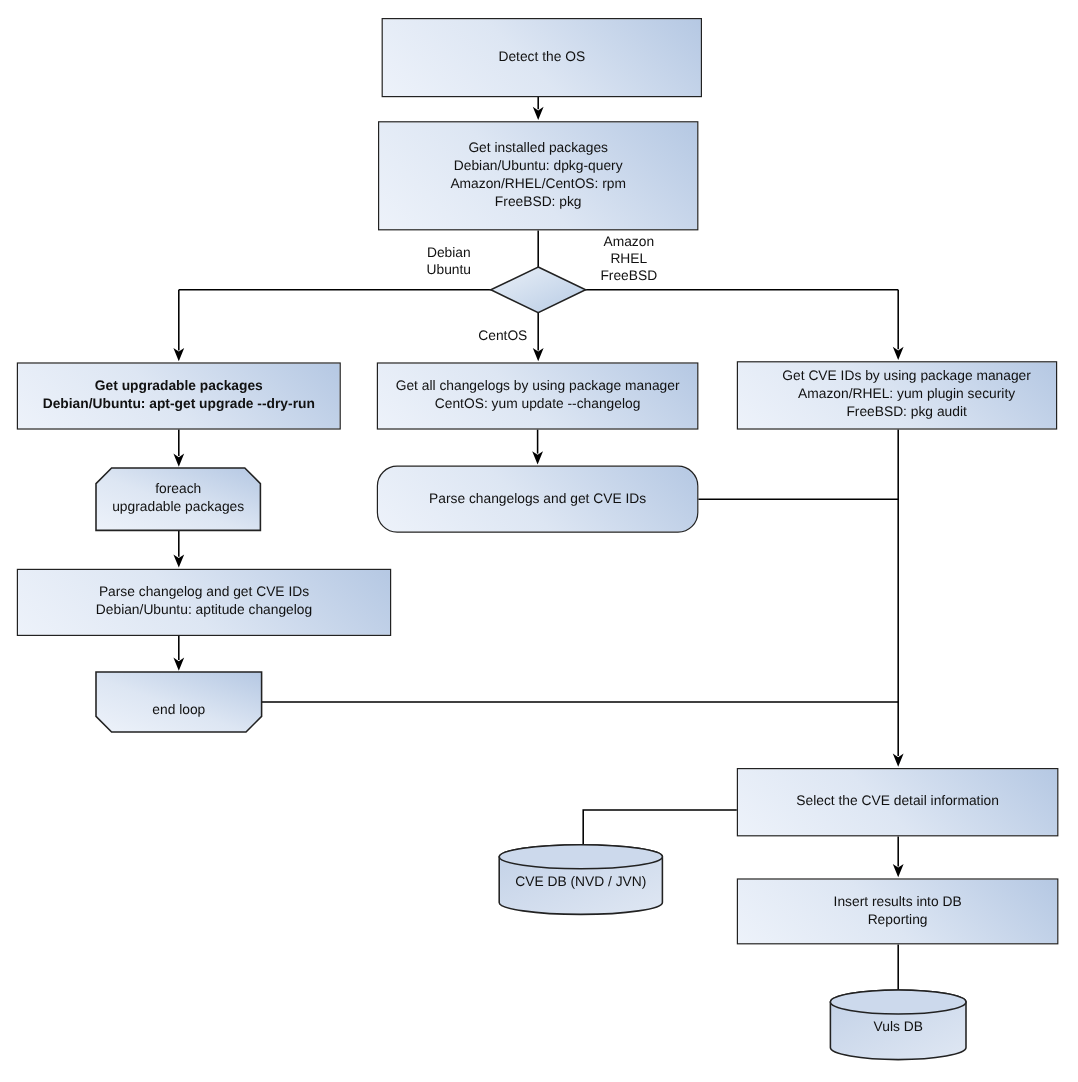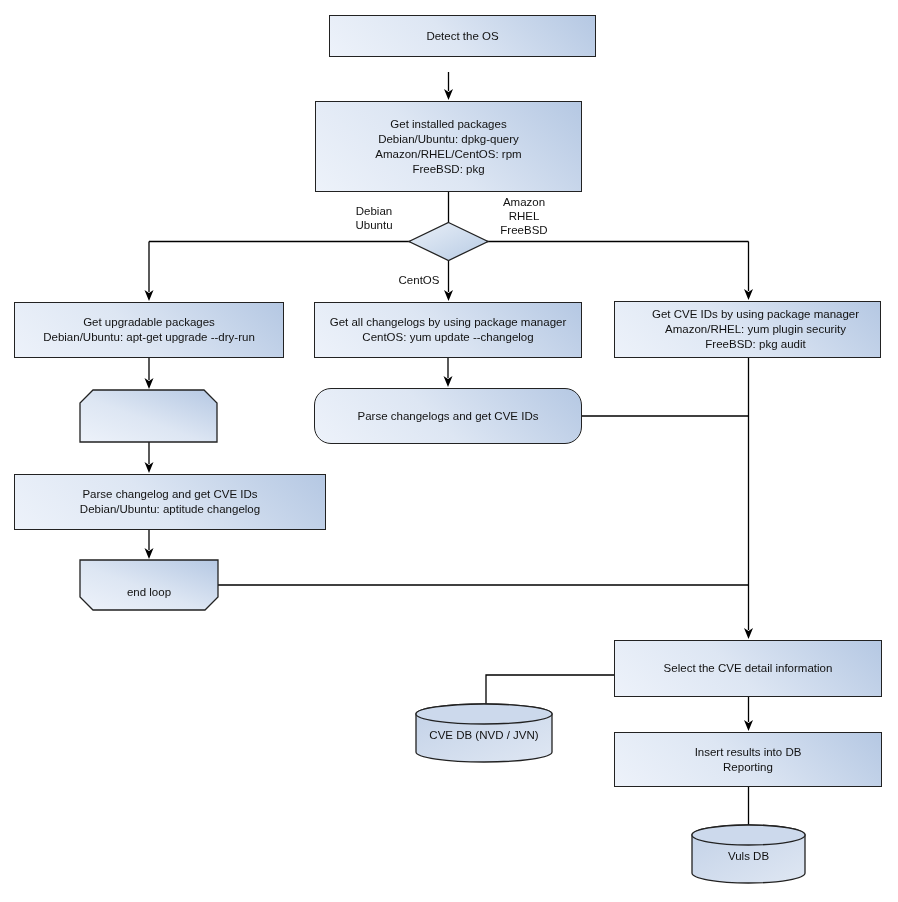--- a/index.html
+++ b/index.html
@@ -102,47 +102,49 @@
       <path d="M 416 714 A 68 10 0 0 1 552 714 L 552 752 A 68 10 0 0 1 416 752 Z" fill="url(#gradCyl)" stroke="#222222" stroke-width="1.3"></path>
       <ellipse cx="484" cy="714" rx="68" ry="10" fill="#ccd9ec" stroke="#222222" stroke-width="1.3"></ellipse>
     </g>
 
     <g>
       <path d="M 692 835 A 56.5 10 0 0 1 805 835 L 805 873 A 56.5 10 0 0 1 692 873 Z" fill="url(#gradCyl)" stroke="#222222" stroke-width="1.3"></path>
       <ellipse cx="748.5" cy="835" rx="56.5" ry="10" fill="#ccd9ec" stroke="#222222" stroke-width="1.3"></ellipse>
     </g>
   </svg>
 
-  <div class="node" style="left:329px;top:15px;width:267px;height:42px;">Detect the OS</div>
+  <div class="node" style="left:318px;top:15px;width:267px;height:66px;">Detect the OS</div>
 
   <div class="node" style="left:315px;top:101px;width:267px;height:91px;">Get installed packages
 Debian/Ubuntu: dpkg-query
 Amazon/RHEL/CentOS: rpm
 FreeBSD: pkg</div>
 
-  <div class="node" style="left:14px;top:302px;width:270px;height:56px;">Get upgradable packages
+  <div class="node" style="left:14px;top:302px;width:270px;height:56px;font-weight:bold;">Get upgradable packages
 Debian/Ubuntu: apt-get upgrade --dry-run</div>
 
   <div class="node" style="left:14px;top:474px;width:312px;height:56px;">Parse changelog and get  CVE IDs
 Debian/Ubuntu: aptitude changelog</div>
 
   <div class="node" style="left:314px;top:302px;width:268px;height:56px;">Get all changelogs by using package manager
 CentOS: yum update --changelog</div>
 
   <div class="node" style="left:314px;top:388px;width:268px;height:56px;border-radius:17px;">Parse changelogs and get CVE IDs</div>
 
   <div class="node" style="left:614px;top:301px;width:267px;height:57px;padding-left:20px;">Get CVE IDs by using package manager
 Amazon/RHEL: yum plugin security
 FreeBSD: pkg audit</div>
 
   <div class="node" style="left:614px;top:640px;width:268px;height:57px;">Select the CVE detail information</div>
 
   <div class="node" style="left:614px;top:732px;width:268px;height:55px;">Insert results into DB
 Reporting</div>
 
+  <div class="shape-label" style="left:80px;top:390px;width:137px;height:52px;">foreach
+upgradable  packages</div>
 
   <div class="shape-label" style="left:80px;top:560px;width:138px;height:65px;">end loop</div>
 
   <div class="shape-label" style="left:416px;top:708px;width:136px;height:54px;">CVE DB (NVD / JVN)</div>
 
   <div class="shape-label" style="left:692px;top:829px;width:113px;height:54px;">Vuls DB</div>
 
   <div class="edge-label" style="left:344px;top:204px;width:60px;">Debian
 Ubuntu</div>
 

